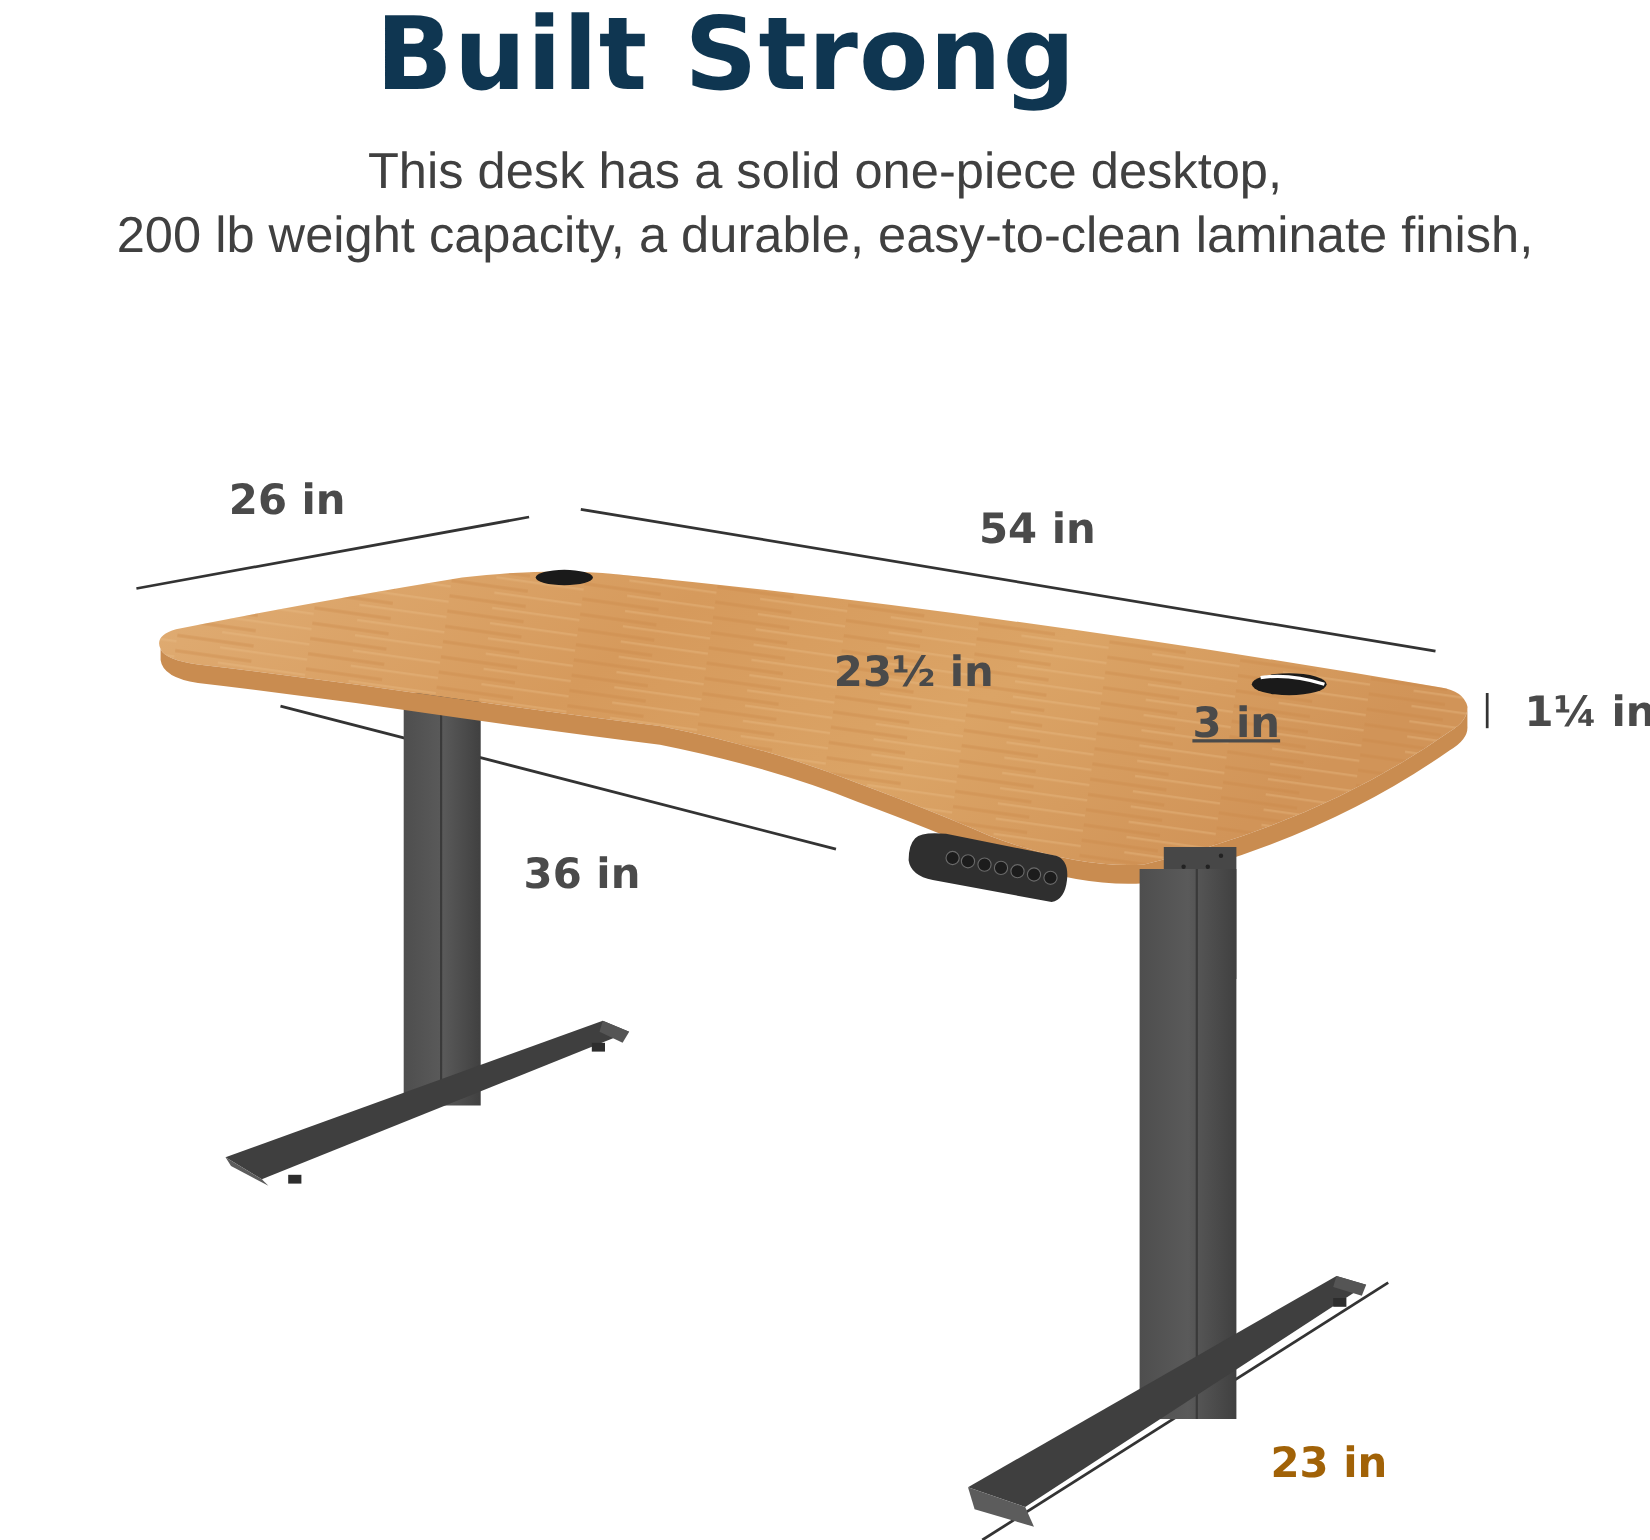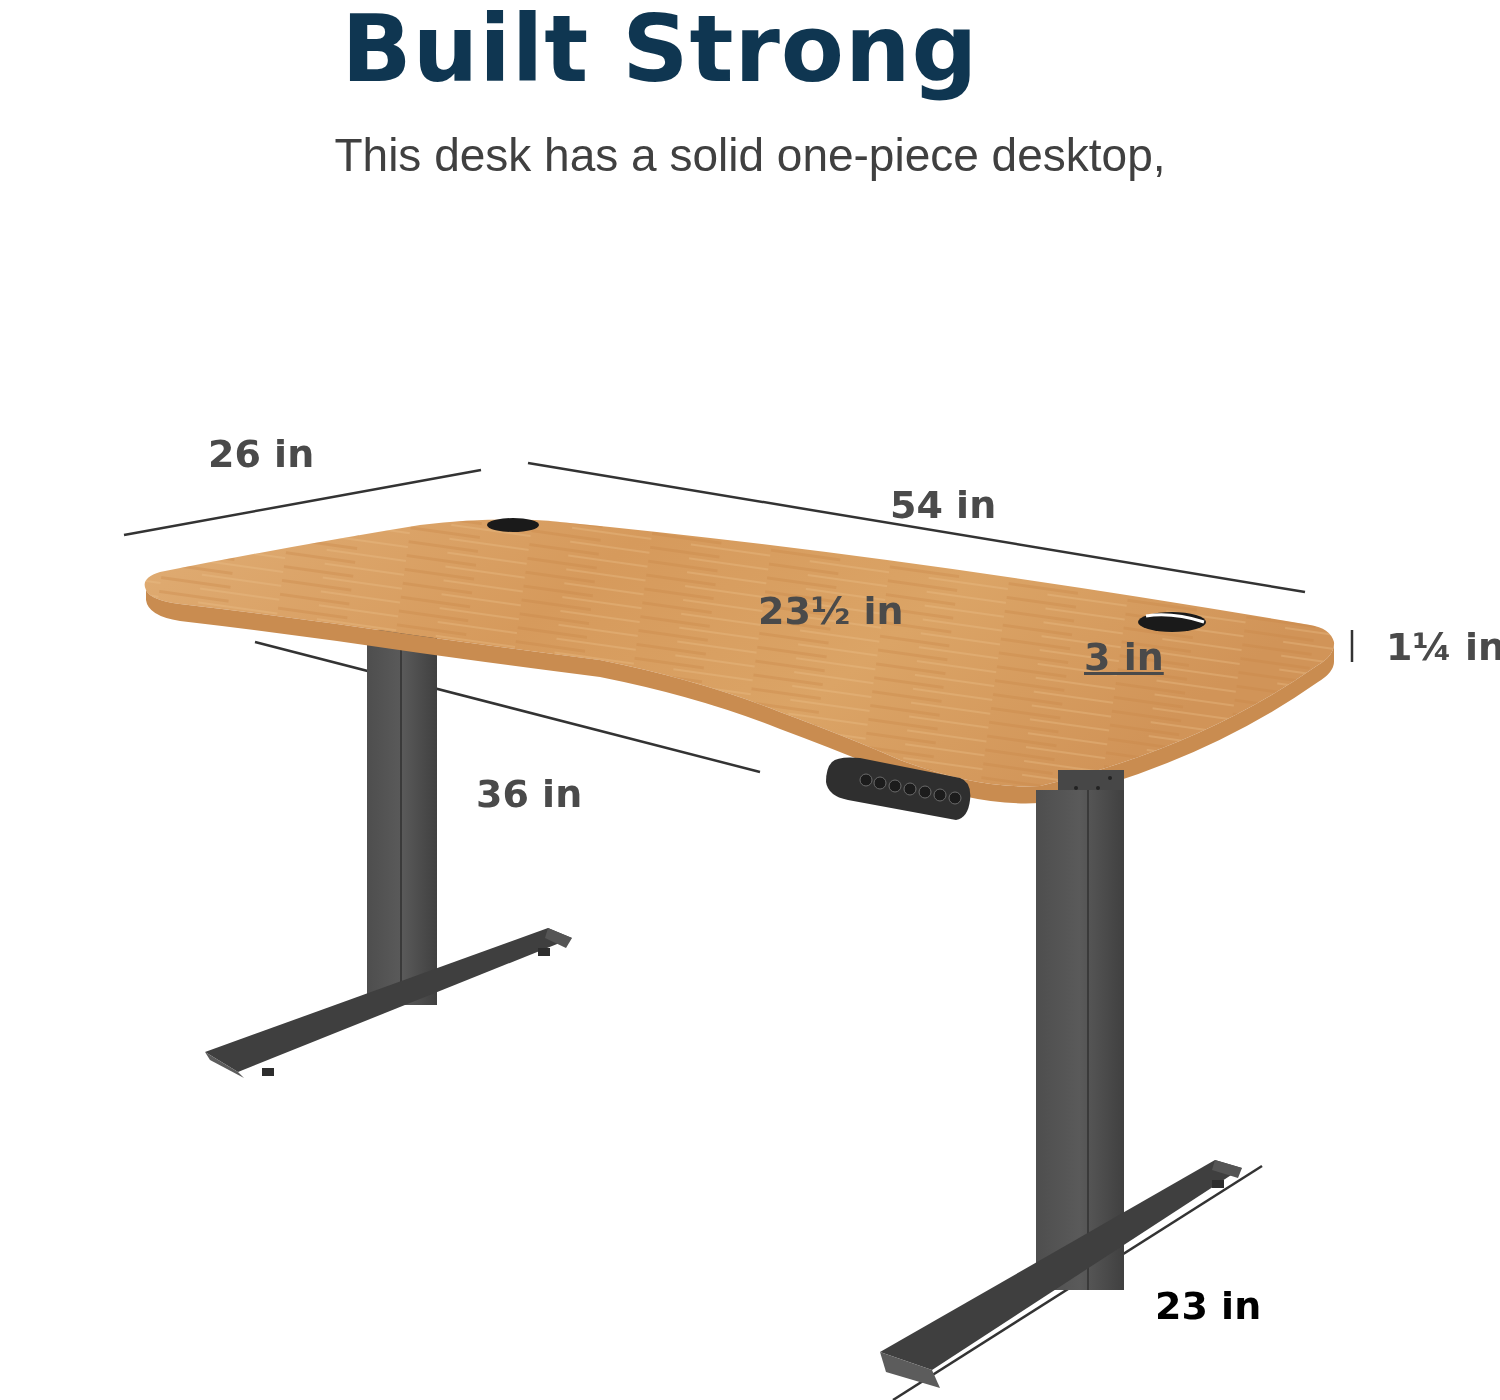--- a/index.html
+++ b/index.html
@@ -12,28 +12,29 @@
   .subtitle {
     position: absolute; left: 0; top: 126px; width: 1500px; text-align: center;
     font-family: "Liberation Sans", sans-serif; font-size: 46px; line-height: 58px; color: #404040;
   }
   .subtitle span { display: block; }
   .illus { position: absolute; left: 0; top: 0; width: 1500px; height: 1400px; }
   .dim-label {
     position: absolute; font-family: "DejaVu Sans", sans-serif; font-weight: bold;
     font-size: 38px; color: #4a4a4a; white-space: nowrap; line-height: 1;
   }
-  .dim-label.dark { color: #000000; }
+  .dim-label.dark { color: #a16207; margin-top: 24px; }
 </style>
 </head>
 <body>
 
 <h1 class="title">Built Strong</h1>
 <div class="subtitle">
   <span>This desk has a solid one-piece desktop,</span>
+  <span>200 lb weight capacity, a durable, easy-to-clean laminate finish,</span>
 </div>
 
 <svg class="illus" viewBox="0 0 1500 1400" xmlns="http://www.w3.org/2000/svg">
   <defs>
     <linearGradient id="wood" x1="0" y1="0" x2="1" y2="0.3">
       <stop offset="0" stop-color="#e0ad74"></stop>
       <stop offset="0.4" stop-color="#d69a5c"></stop>
       <stop offset="0.7" stop-color="#dba466"></stop>
       <stop offset="1" stop-color="#d19458"></stop>
     </linearGradient>
@@ -112,18 +113,18 @@
       <circle cx="895" cy="786" r="6"></circle>
       <circle cx="910" cy="789" r="6"></circle>
       <circle cx="925" cy="792" r="6"></circle>
       <circle cx="940" cy="795" r="6"></circle>
       <circle cx="955" cy="798" r="6"></circle>
     </g>
   </g>
 </svg>
 
 <div class="dim-label" style="left:208px; top:435px;">26 in</div>
-<div class="dim-label" style="left:890px; top:462px;margin-top:24px;">54 in</div>
+<div class="dim-label" style="left:890px; top:462px;">54 in</div>
 <div class="dim-label" style="left:758px; top:592px;">23½ in</div>
 <div class="dim-label" style="left:1084px; top:638px;text-decoration:underline;">3 in</div>
 <div class="dim-label" style="left:1386px; top:628px;">1¼ in</div>
 <div class="dim-label" style="left:476px; top:775px;">36 in</div>
 <div class="dim-label dark" style="left:1155px; top:1287px;">23 in</div>
 
 </body></html>

